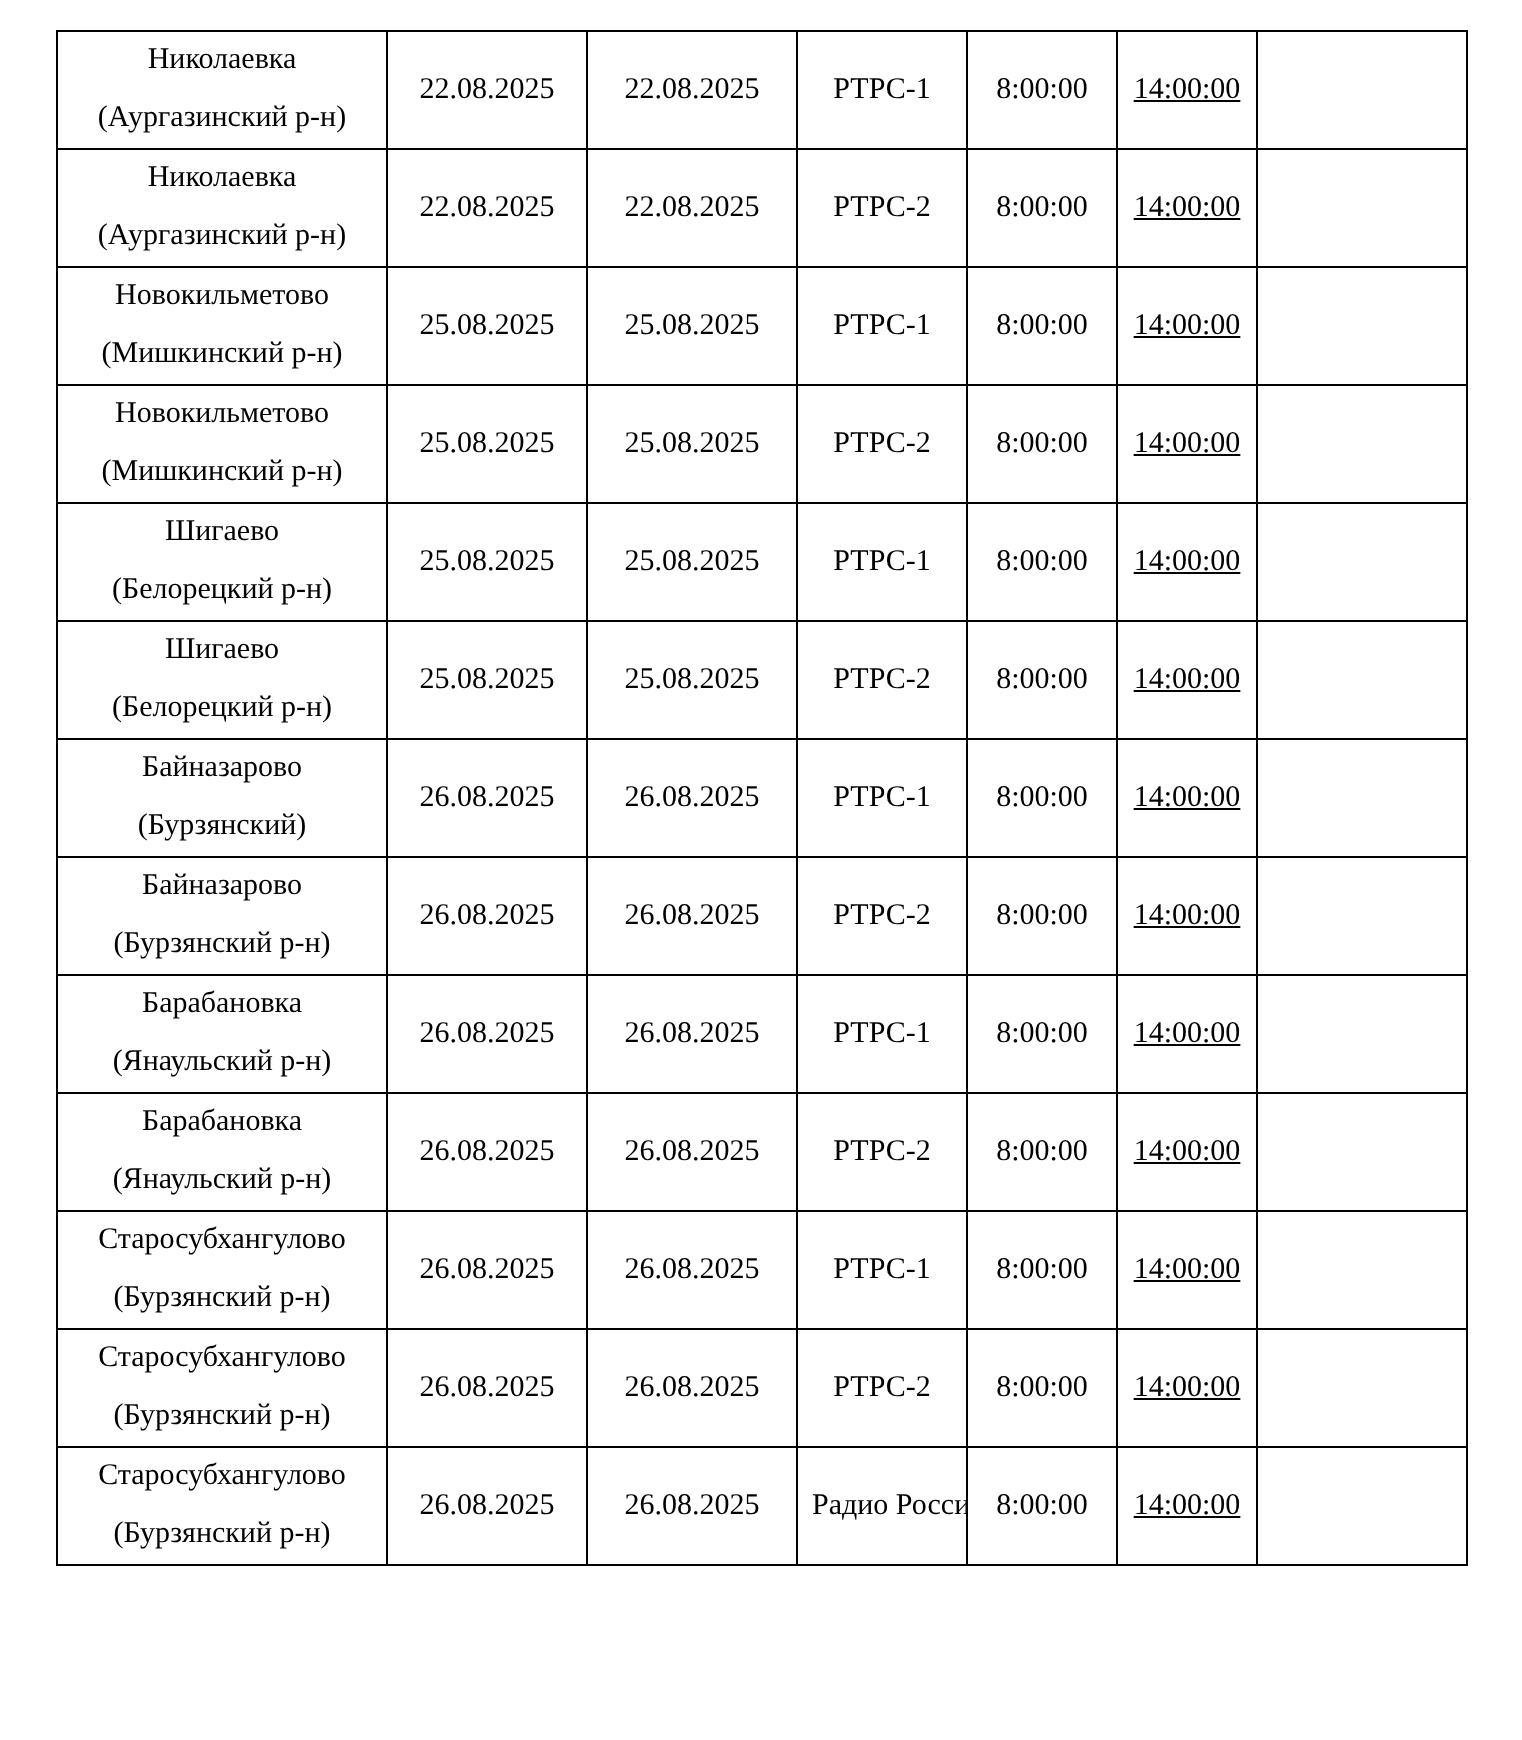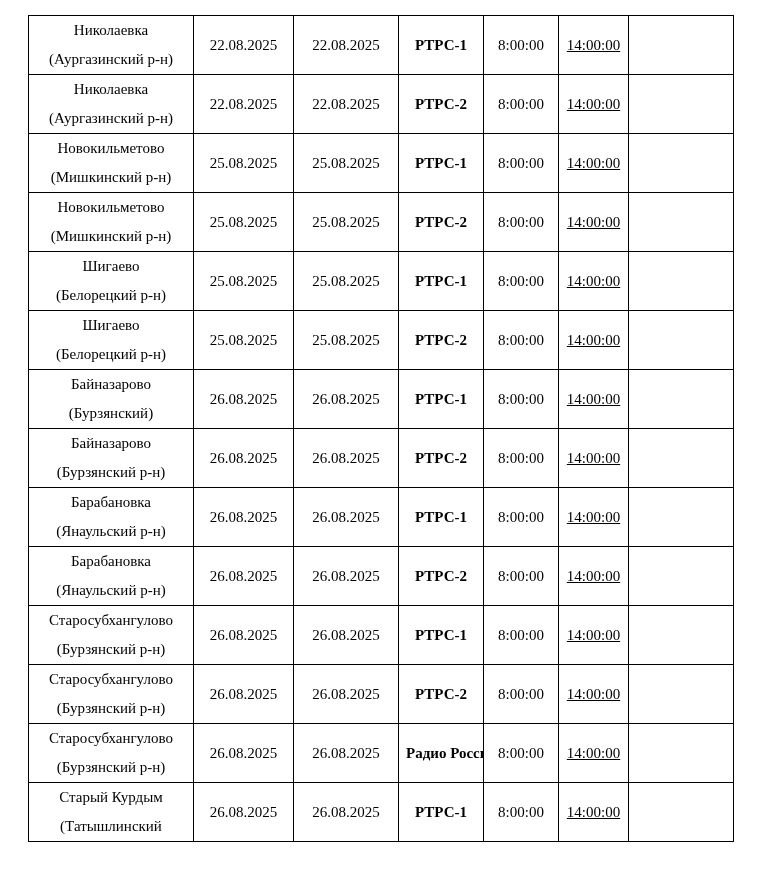--- a/index.html
+++ b/index.html
@@ -23,21 +23,20 @@
     font-size: 15px;
     line-height: 29px;
     padding: 0 7px;
     height: 59px;
     background: #ffffff;
   }
   td.c-loc div { display: block; }
   td.c-net {
     white-space: nowrap;
     overflow: hidden;
-    font-weight: bold;
   }
   td.c-time2 {
     word-break: break-all;
     overflow-wrap: break-word;
     padding: 0 9px;
     text-decoration: underline;
   }
 </style>
 </head>
 <body>
@@ -216,27 +215,15 @@
         <div>(Бурзянский р-н)</div>
       </td>
       <td class="c-date">26.08.2025</td>
       <td class="c-date">26.08.2025</td>
       <td class="c-net">Радио России</td>
       <td class="c-time">8:00:00</td>
       <td class="c-time2">14:00:00</td>
       <td class="c-note"></td>
     </tr>
 
-    <tr>
-      <td class="c-loc">
-        <div>Старый Курдым</div>
-        <div>(Татышлинский</div>
-      </td>
-      <td class="c-date">26.08.2025</td>
-      <td class="c-date">26.08.2025</td>
-      <td class="c-net">РТРС-1</td>
-      <td class="c-time">8:00:00</td>
-      <td class="c-time2">14:00:00</td>
-      <td class="c-note"></td>
-    </tr>
 
   </tbody>
 </table>
 
 </body></html>

